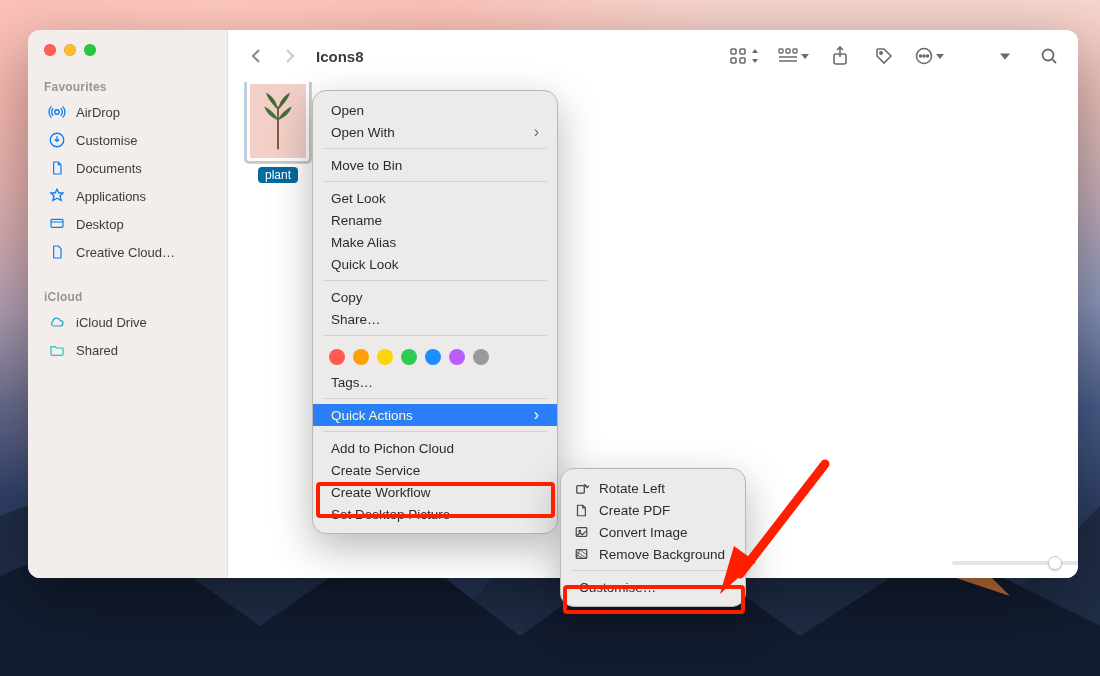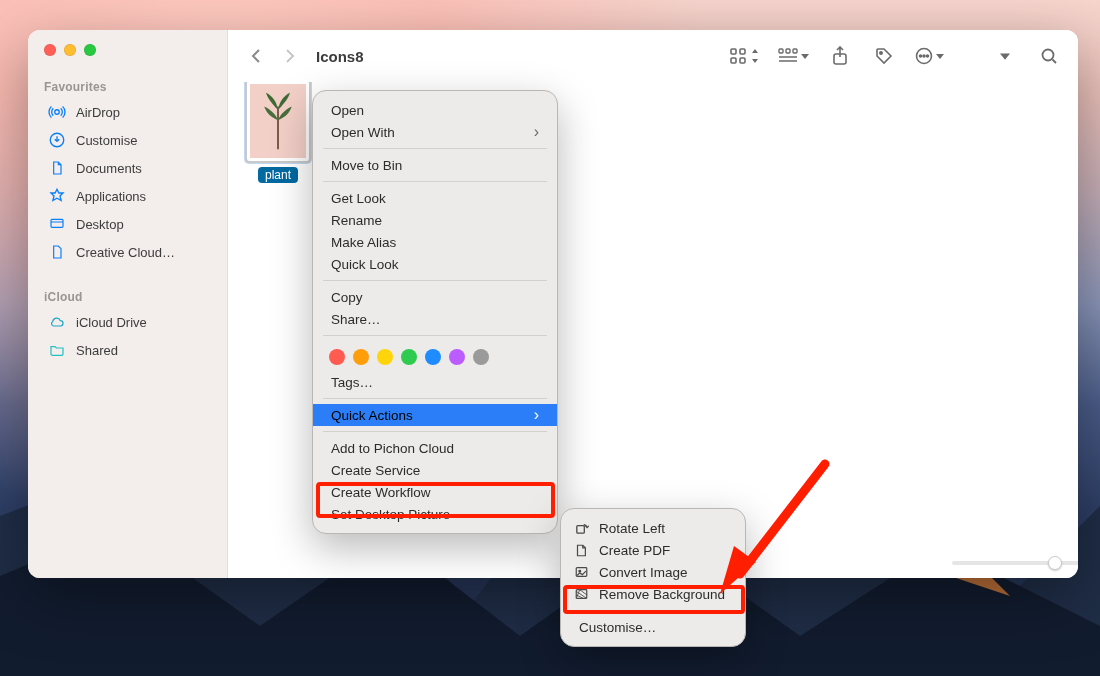--- a/index.html
+++ b/index.html
@@ -79,28 +79,28 @@
   .size-slider .knob { width: 14px; height: 14px; border-radius: 50%; background: #fff; border:1px solid #c9c9c9; box-shadow:0 1px 2px rgba(0,0,0,.2); margin-left:-80px;}
 
   
   .menu {
     position: absolute; background: #ecebe9; border: 0.5px solid #b9b6b3; border-radius: 14px;
     box-shadow: 0 14px 40px rgba(0,0,0,0.28);
     padding: 8px 0; font-size: 13.5px; color: #2c2c2c;
     backdrop-filter: blur(20px);
   }
   .menu.primary { left: 312px; top: 90px; width: 246px; }
-  .menu.sub     { left: 560px; top: 508px; width: 186px; }
+  .menu.sub     { left: 560px; top: 468px; width: 186px; }
   .mi {
     padding: 3px 18px 3px 18px; display: flex; align-items: center; height: 22px;
     white-space: nowrap;
   }
   .mi .grow { flex:1; }
   .mi.haschev::after { content:"›"; font-size:16px; color:#6b6b6b; margin-left:auto;}
-  .mi.selected { background:#2b7ef8; color:#000000; }
+  .mi.selected { background:#2b7ef8; color:#fef9c3; }
   .mi.selected.haschev::after { color:#fff; }
   .sep { height:1px; background:#d3d0cd; margin:5px 10px; }
   .tag-dots { display:flex; gap:8px; padding: 8px 16px 6px; }
   .tag-dots .td { width:16px; height:16px; border-radius:50%; }
   .td.r{background:#ff5b50;} .td.o{background:#ff9e0b;} .td.y{background:#ffd40b;}
   .td.g{background:#2ecb4f;} .td.b{background:#1e8bff;} .td.p{background:#bb5cff;} .td.gray{background:#9a9a9a;}
 
   .sub .mi { padding-left: 12px; gap:10px; }
   .sub .mi .micon { width:16px; height:16px; color:#4a4a4a; display:flex;align-items:center;justify-content:center;}
 

